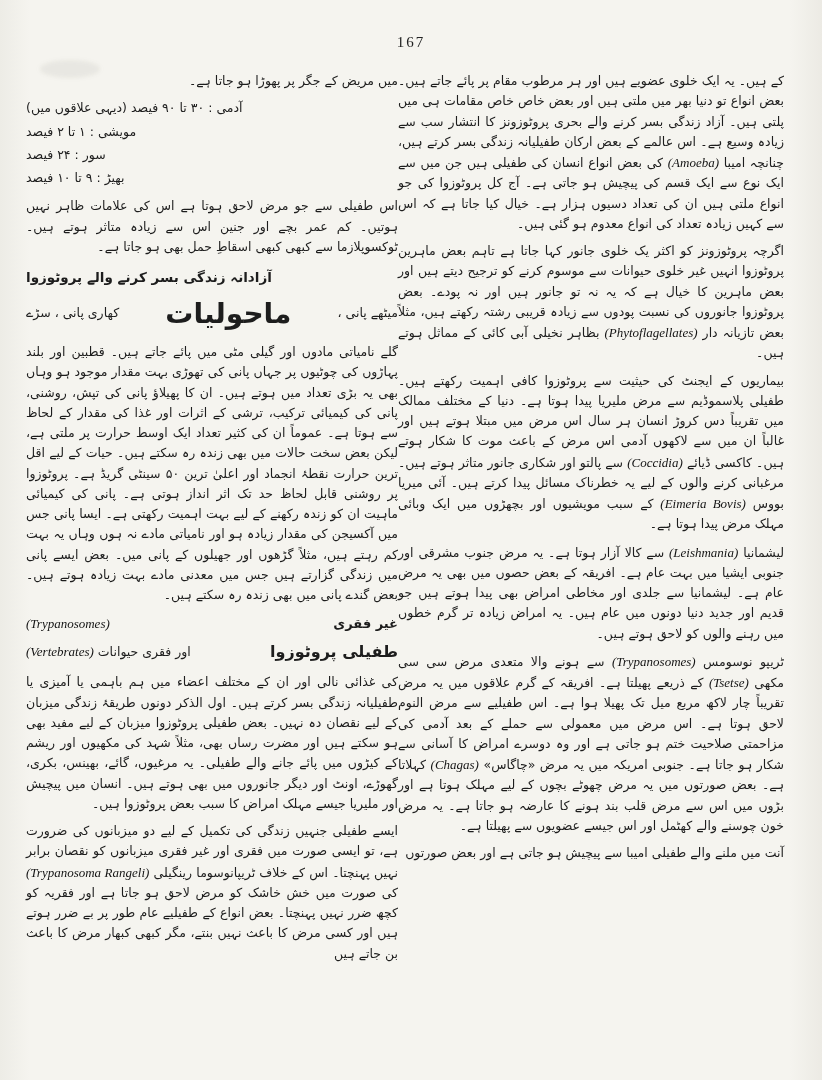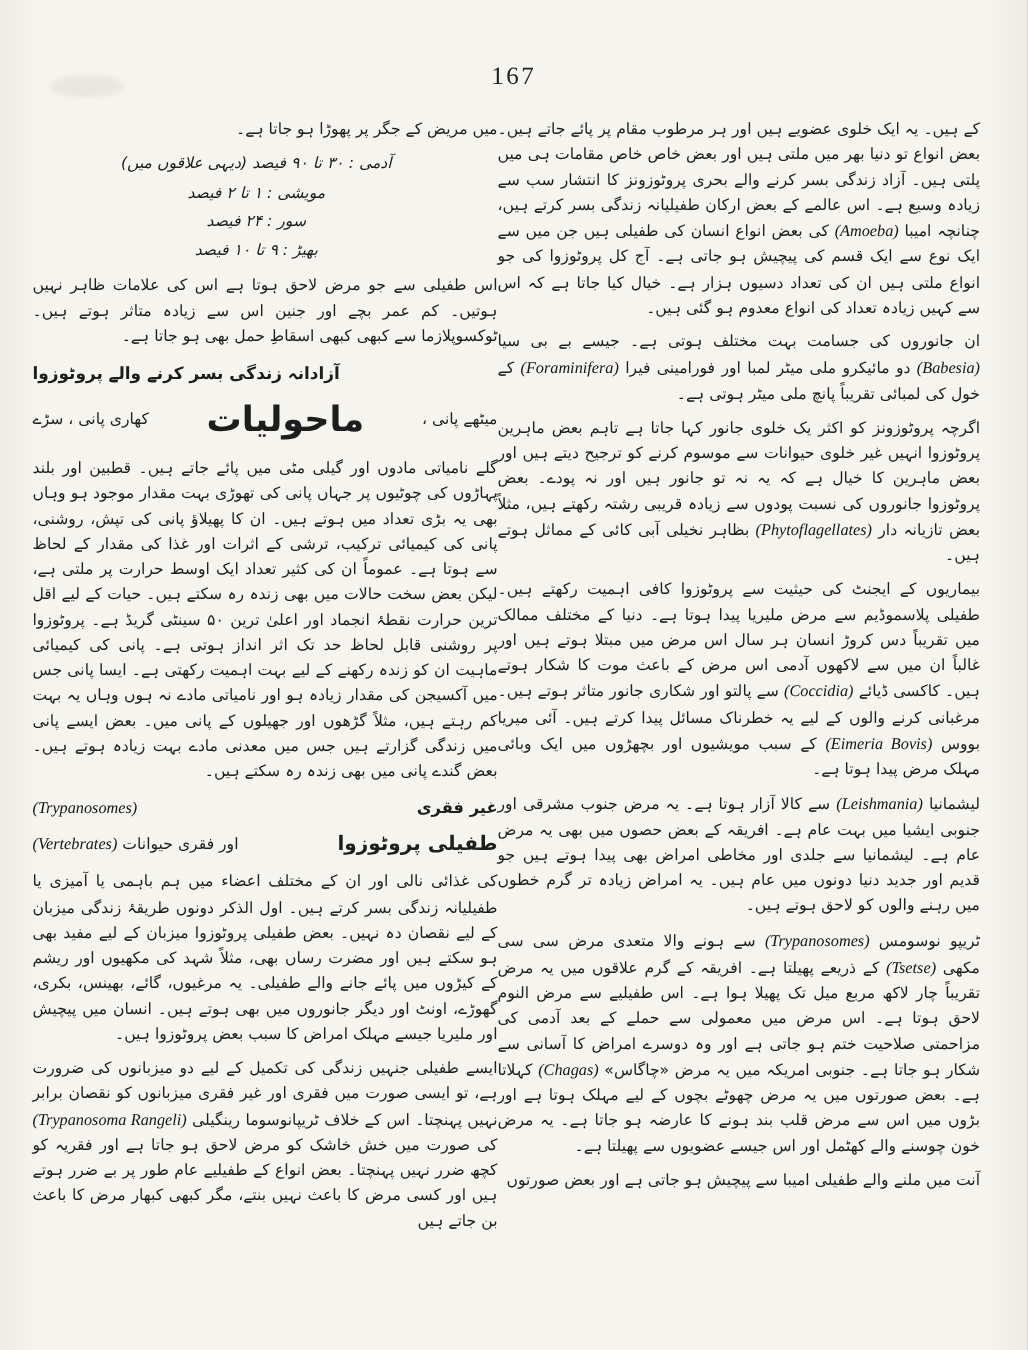--- a/index.html
+++ b/index.html
@@ -4,30 +4,30 @@
 <style>
   html,body{margin:0;padding:0;}
   body{background:#9a968e;font-family:"DejaVu Sans",sans-serif;}
   .page{
     position:relative;width:822px;height:1080px;margin:0 auto;
     background:#f4f3ee;
     background-image:linear-gradient(90deg,#edece6 0,#f5f4ef 30px,#f5f4ef 790px,#eceae4 822px);
     color:#1c1c1c;box-sizing:border-box;padding:30px 26px 18px;overflow:hidden;
   }
   .page-number{
-    text-align:center;font-family:"Liberation Serif",serif;font-size:20px;
-    letter-spacing:2px;color:#222;margin:20px 0 20px;
+    text-align:center;font-family:"Liberation Serif",serif;font-size:15px;
+    letter-spacing:2px;color:#222;margin:4px 0 20px;
   }
   .columns{display:flex;align-items:flex-start;}
   .col{flex:1;direction:rtl;text-align:justify;font-size:12.5px;line-height:1.62;color:#1d1d1d;}
   .col-left{max-width:372px;}
   .col-right{max-width:386px;}
   .para{margin:0 0 7px;}
   .list{margin:2px 14px 8px 0;}
-  .list-item{margin:0 0 3px;text-align:center;font-style:italic;}
+  .list-item{margin:0 0 3px;text-align:left;}
   .subheading{text-align:left;font-weight:bold;font-size:13.5px;margin:10px 0 2px;}
   .display-row{display:flex;justify-content:space-between;align-items:center;margin:2px 0 6px;}
   .display2-row{display:flex;justify-content:space-between;align-items:center;margin:4px 0 8px;}
   .big{font-size:28px;font-weight:bold;letter-spacing:0;}
   .big2{font-size:16px;font-weight:bold;}
   .side{font-size:12.5px;}
   .headline-row{display:flex;justify-content:space-between;align-items:baseline;margin:8px 0 2px;font-size:13px;}
   .headline-right{font-weight:bold;}
   .latin{
     font-family:"Liberation Serif",serif;font-style:italic;font-size:13px;
@@ -64,21 +64,20 @@
         </div>
         <div class="display2-row">
           <div class="big2">طفیلی پروٹوزوا</div>
           <div class="side">اور فقری حیوانات <span class="latin">(Vertebrates)</span></div>
         </div>
         <div class="para">کی غذائی نالی اور ان کے مختلف اعضاء میں ہم باہمی یا آمیزی یا طفیلیانہ زندگی بسر کرتے ہیں۔ اول الذکر دونوں طریقۂ زندگی میزبان کے لیے نقصان دہ نہیں۔ بعض طفیلی پروٹوزوا میزبان کے لیے مفید بھی ہو سکتے ہیں اور مضرت رساں بھی، مثلاً شہد کی مکھیوں اور ریشم کے کیڑوں میں پائے جانے والے طفیلی۔ یہ مرغیوں، گائے، بھینس، بکری، گھوڑے، اونٹ اور دیگر جانوروں میں بھی ہوتے ہیں۔ انسان میں پیچیش اور ملیریا جیسے مہلک امراض کا سبب بعض پروٹوزوا ہیں۔</div>
         <div class="para">ایسے طفیلی جنہیں زندگی کی تکمیل کے لیے دو میزبانوں کی ضرورت ہے، تو ایسی صورت میں فقری اور غیر فقری میزبانوں کو نقصان برابر نہیں پہنچتا۔ اس کے خلاف ٹریپانوسوما رینگیلی <span class="latin">(Trypanosoma Rangeli)</span> کی صورت میں خش خاشک کو مرض لاحق ہو جاتا ہے اور فقریہ کو کچھ ضرر نہیں پہنچتا۔ بعض انواع کے طفیلیے عام طور پر بے ضرر ہوتے ہیں اور کسی مرض کا باعث نہیں بنتے، مگر کبھی کبھار مرض کا باعث بن جاتے ہیں</div>
       </div>
     <div class="col col-right">
         <div class="para">کے ہیں۔ یہ ایک خلوی عضویے ہیں اور ہر مرطوب مقام پر پائے جاتے ہیں۔ بعض انواع تو دنیا بھر میں ملتی ہیں اور بعض خاص خاص مقامات ہی میں پلتی ہیں۔ آزاد زندگی بسر کرنے والے بحری پروٹوزونز کا انتشار سب سے زیادہ وسیع ہے۔ اس عالمے کے بعض ارکان طفیلیانہ زندگی بسر کرتے ہیں، چنانچہ امیبا <span class="latin">(Amoeba)</span> کی بعض انواع انسان کی طفیلی ہیں جن میں سے ایک نوع سے ایک قسم کی پیچیش ہو جاتی ہے۔ آج کل پروٹوزوا کی جو انواع ملتی ہیں ان کی تعداد دسیوں ہزار ہے۔ خیال کیا جاتا ہے کہ اس سے کہیں زیادہ تعداد کی انواع معدوم ہو گئی ہیں۔</div>
-        <div class="para">ان جانوروں کی جسامت بہت مختلف ہوتی ہے۔ جیسے بے بی سیا <span class="latin">(Babesia)</span> دو مائیکرو ملی میٹر لمبا اور فورامینی فیرا <span class="latin">(Foraminifera)</span> کے خول کی لمبائی تقریباً پانچ ملی میٹر ہوتی ہے۔</div>
         <div class="para">اگرچہ پروٹوزونز کو اکثر یک خلوی جانور کہا جاتا ہے تاہم بعض ماہرین پروٹوزوا انہیں غیر خلوی حیوانات سے موسوم کرنے کو ترجیح دیتے ہیں اور بعض ماہرین کا خیال ہے کہ یہ نہ تو جانور ہیں اور نہ پودے۔ بعض پروٹوزوا جانوروں کی نسبت پودوں سے زیادہ قریبی رشتہ رکھتے ہیں، مثلاً بعض تازیانہ دار <span class="latin">(Phytoflagellates)</span> بظاہر نخیلی آبی کائی کے مماثل ہوتے ہیں۔</div>
         <div class="para">بیماریوں کے ایجنٹ کی حیثیت سے پروٹوزوا کافی اہمیت رکھتے ہیں۔ طفیلی پلاسموڈیم سے مرض ملیریا پیدا ہوتا ہے۔ دنیا کے مختلف ممالک میں تقریباً دس کروڑ انسان ہر سال اس مرض میں مبتلا ہوتے ہیں اور غالباً ان میں سے لاکھوں آدمی اس مرض کے باعث موت کا شکار ہوتے ہیں۔ کاکسی ڈیائے <span class="latin">(Coccidia)</span> سے پالتو اور شکاری جانور متاثر ہوتے ہیں۔ مرغبانی کرنے والوں کے لیے یہ خطرناک مسائل پیدا کرتے ہیں۔ آئی میریا بووس <span class="latin">(Eimeria Bovis)</span> کے سبب مویشیوں اور بچھڑوں میں ایک وبائی مہلک مرض پیدا ہوتا ہے۔</div>
         <div class="para">لیشمانیا <span class="latin">(Leishmania)</span> سے کالا آزار ہوتا ہے۔ یہ مرض جنوب مشرقی اور جنوبی ایشیا میں بہت عام ہے۔ افریقہ کے بعض حصوں میں بھی یہ مرض عام ہے۔ لیشمانیا سے جلدی اور مخاطی امراض بھی پیدا ہوتے ہیں جو قدیم اور جدید دنیا دونوں میں عام ہیں۔ یہ امراض زیادہ تر گرم خطوں میں رہنے والوں کو لاحق ہوتے ہیں۔</div>
         <div class="para">ٹریپو نوسومس <span class="latin">(Trypanosomes)</span> سے ہونے والا متعدی مرض سی سی مکھی <span class="latin">(Tsetse)</span> کے ذریعے پھیلتا ہے۔ افریقہ کے گرم علاقوں میں یہ مرض تقریباً چار لاکھ مربع میل تک پھیلا ہوا ہے۔ اس طفیلیے سے مرض النوم لاحق ہوتا ہے۔ اس مرض میں معمولی سے حملے کے بعد آدمی کی مزاحمتی صلاحیت ختم ہو جاتی ہے اور وہ دوسرے امراض کا آسانی سے شکار ہو جاتا ہے۔ جنوبی امریکہ میں یہ مرض «چاگاس» <span class="latin">(Chagas)</span> کہلاتا ہے۔ بعض صورتوں میں یہ مرض چھوٹے بچوں کے لیے مہلک ہوتا ہے اور بڑوں میں اس سے مرض قلب بند ہونے کا عارضہ ہو جاتا ہے۔ یہ مرض خون چوسنے والے کھٹمل اور اس جیسے عضویوں سے پھیلتا ہے۔</div>
         <div class="para">آنت میں ملنے والے طفیلی امیبا سے پیچیش ہو جاتی ہے اور بعض صورتوں</div>
       </div>
   </div>
 </div>
 
 </body></html>

